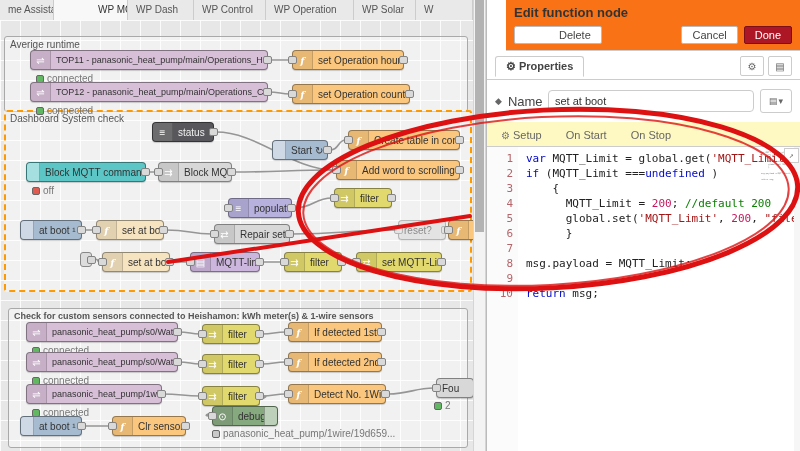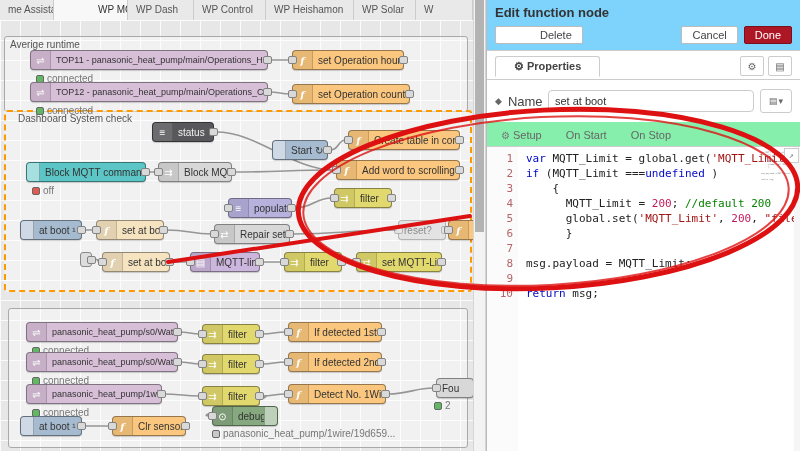--- a/index.html
+++ b/index.html
@@ -40,37 +40,37 @@
   .status{position:absolute;font-size:10px;color:#777;display:flex;align-items:center;gap:3px;white-space:nowrap;}
   .status .dot{width:8px;height:8px;border:1px solid #666;border-radius:2px;box-sizing:border-box;}
   .dot-g{background:#62b862;border-color:#2e7d32}.dot-r{background:#e05a50;border-color:#b02318}.dot-gray{background:#c8c8c8;border-color:#999}
 
   
   .vscroll{position:absolute;left:473px;top:0;width:13px;height:451px;background:#f3f3f3;border-left:1px solid #d5d5d5;border-right:1px solid #d5d5d5;box-sizing:border-box;}
   .vscroll .thumb{position:absolute;left:1px;right:1px;top:0;height:232px;background:#b3b3b3;}
 
   
   .panel{position:absolute;left:486px;top:0;width:314px;height:451px;background:#fff;border-left:1px solid #bbb;box-sizing:border-box;display:flex;flex-direction:column;font-size:12px;color:#444;}
-  .panel-header{background:#7dd3fc;border-bottom:1px solid #ccc;padding:5px 8px 6px;}
+  .panel-header{background:#f97316;border-bottom:1px solid #ccc;padding:5px 8px 6px;margin-left:19px;}
   .panel-title{font-size:13px;font-weight:bold;color:#333;margin-bottom:6px;}
   .panel-buttons{display:flex;align-items:center;}
   .btn{font-size:11px;color:#444;background:#fff;border:1px solid #bbb;border-radius:2px;padding:2px 10px;margin-left:6px;font-family:"Liberation Sans",sans-serif;}
   .btn:first-child{margin-left:0;padding-left:44px;}
   .btn-done{background:#AD1625;border-color:#7c0f1a;color:#fff;}
   .panel-spacer{flex:1;}
   .props-row{background:#fff;border-bottom:1px solid #ccc;padding:4px 8px 0;height:24px;box-sizing:content-box;position:relative;}
-  .props-tab{display:inline-block;border:1px solid #ccc;border-bottom:1px solid #fff;background:#fff;padding:3px 18px;font-size:11px;font-weight:bold;color:#444;border-radius:3px 3px 0 0;position:relative;top:1px;}
+  .props-tab{display:inline-block;border:1px solid #ccc;border-bottom:1px solid #fff;background:#fff;padding:3px 10px;font-size:11px;font-weight:bold;color:#444;border-radius:3px 3px 0 0;position:relative;top:1px;}
   .props-icons{position:absolute;right:8px;top:5px;display:flex;gap:4px;}
   .icon-btn{width:22px;height:18px;border:1px solid #ccc;border-radius:2px;background:#fff;color:#666;font-size:10px;display:flex;align-items:center;justify-content:center;}
   .name-row{display:flex;align-items:center;gap:6px;padding:9px 8px;}
   .name-row .tag{color:#666;font-size:9px;}
   .name-row label{font-size:13px;color:#444;width:34px;}
   .name-input{flex:1;height:22px;border:1px solid #ccc;border-radius:4px;font-size:11px;padding:0 6px;color:#333;font-family:"Liberation Sans",sans-serif;box-sizing:border-box;}
   .label-btn{width:30px;height:22px;border:1px solid #ccc;border-radius:3px;background:#fff;color:#666;font-size:9px;display:flex;align-items:center;justify-content:center;gap:1px;}
-  .func-tabs{display:flex;background:#86efac;border-bottom:1px solid #ccc;padding:3px 16px 0 2px;}
+  .func-tabs{display:flex;background:#fef9c3;border-bottom:1px solid #ccc;padding:3px 16px 0 2px;}
   .ftab2{padding:3px 11px 4px;font-size:11px;color:#666;border:1px solid transparent;white-space:nowrap;}
   .ftab2 .gear{font-size:10px;color:#777;margin-right:3px;}
   .ftab2.active{background:#fff;border:1px solid #ccc;border-bottom:1px solid #fff;color:#333;border-radius:2px 2px 0 0;margin-bottom:-1px;}
   .editor{position:relative;flex:1;display:flex;background:#fff;overflow:hidden;font-family:"DejaVu Sans Mono",monospace;}
   .gutter{width:26px;flex:0 0 26px;background:#fbfbfb;text-align:right;padding:4px 5px 0 0;font-size:11px;line-height:15px;color:#b5656a;box-sizing:content-box;}
   .codecol{flex:1;padding:4px 0 0 8px;font-size:11px;line-height:15px;color:#222;white-space:pre;overflow:hidden;}
   .tok-t{color:#222}.tok-k{color:#0008c8}.tok-s{color:#a31515}.tok-n{color:#c2185b}.tok-c{color:#0a8000}
   .minimap{position:absolute;right:9px;top:4px;width:30px;max-height:72px;overflow:hidden;font-size:2px;line-height:3px;color:#555;white-space:pre;opacity:.85;}
   .editor-ruler{position:absolute;right:0;top:0;bottom:0;width:6px;background:#f6f6f6;}
   .expand-btn{position:absolute;right:1px;top:1px;width:13px;height:13px;border:1px solid #ccc;background:#fff;color:#777;font-size:8px;display:flex;align-items:center;justify-content:center;}
@@ -82,34 +82,35 @@
 <body>
 
 <div id="app">
 
   <div class="flow-wrap">
     <div class="flow-tabs">
       <div class="ftab" style="width:54px"><span>me Assistant C</span></div>
       <div class="ftab active" style="width:74px"><span>WP MQTT</span></div>
       <div class="ftab" style="width:66px"><span>WP Dash</span></div>
       <div class="ftab" style="width:72px"><span>WP Control</span></div>
-      <div class="ftab" style="width:88px"><span>WP Heishamon</span></div>
+      <div class="ftab" style="width:88px"><span>WP Operation</span></div>
       <div class="ftab" style="width:62px"><span>WP Solar</span></div>
       <div class="ftab" style="flex:1"><span>W</span></div>
     </div>
 
     <div class="canvas">
 
       <div class="group" style="left:4px;top:16px;width:462px;height:74px"></div>
       <div class="group-label" style="left:10px;top:19px">Averige runtime</div>
 
       <div class="group selected" style="left:4px;top:90px;width:464px;height:178px"></div>
-      <div class="group-label" style="left:18px;top:93px">Dashboard System check</div>
+      <div class="group-label" style="left:10px;top:93px">Dashboard System check</div>
 
       <div class="group" style="left:8px;top:288px;width:458px;height:138px"></div>
+      <div class="group-label tiny" style="left:14px;top:291px">Check for custom sensors connected to Heishamon: kWh meter(s) &amp; 1-wire sensors</div>
 
       <svg class="wires" width="473" height="431">
         <path d="M268 40 C280 40 280 40 290 40"></path>
         <path d="M268 72 C280 72 280 74 290 74"></path>
         <path d="M216 112 C258 112 292 150 334 150"></path>
         <path d="M330 130 C340 130 337 120 346 120"></path>
         <path d="M148 152 L156 152"></path>
         <path d="M234 152 C282 152 288 150 334 150"></path>
         <path d="M294 188 C314 188 314 178 332 178"></path>
         <path d="M84 210 L94 210"></path>

